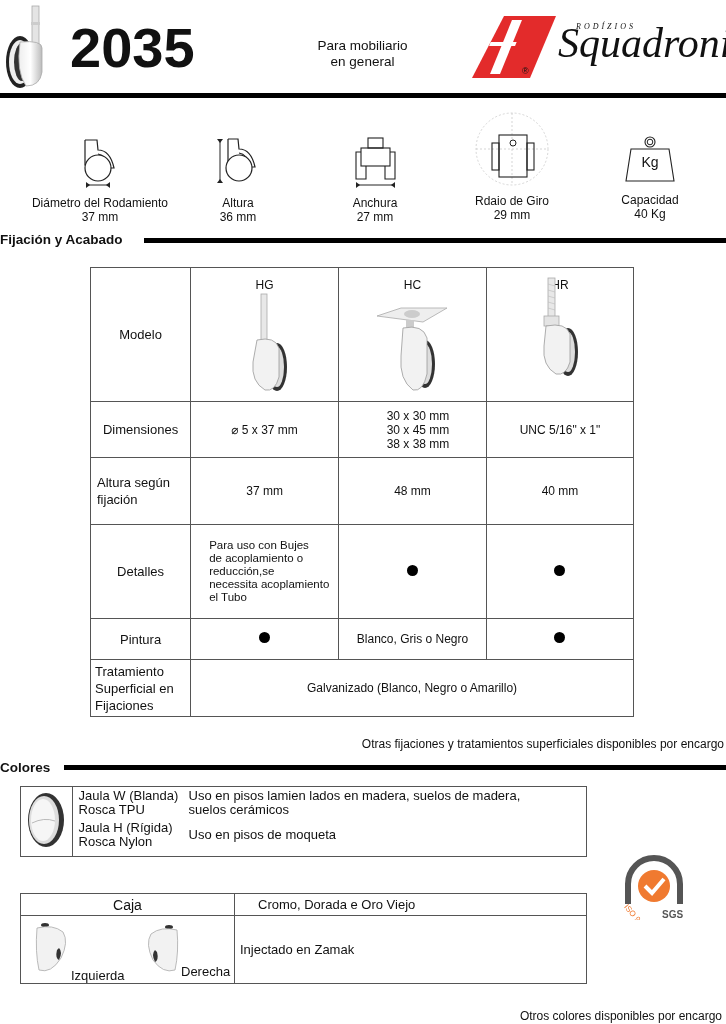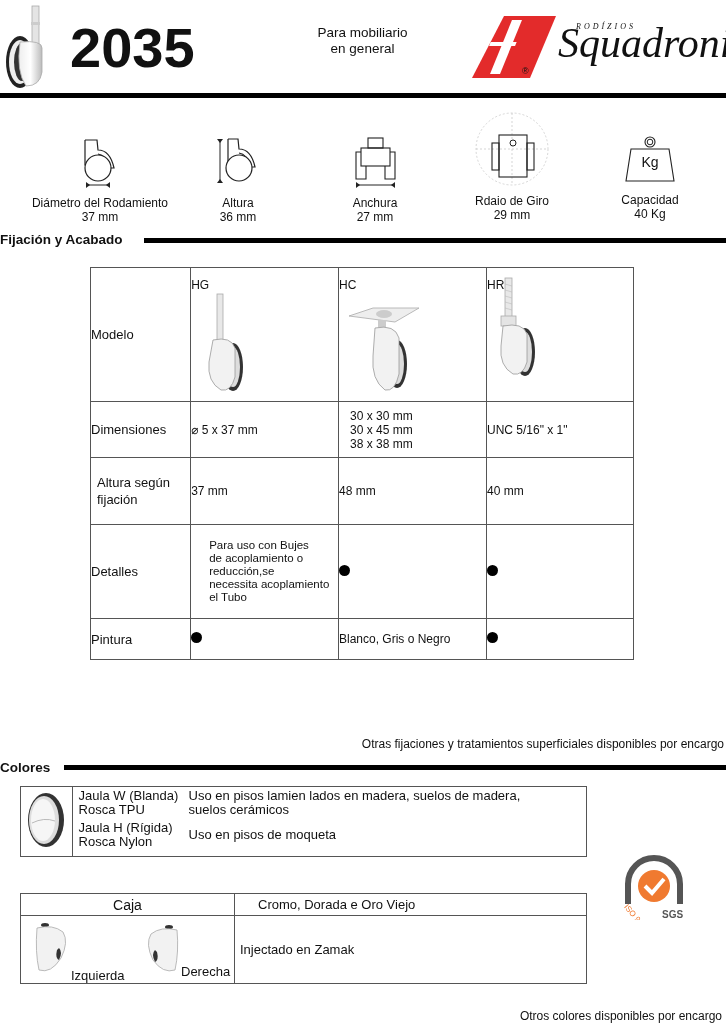--- a/index.html
+++ b/index.html
@@ -1,26 +1,26 @@
 <!DOCTYPE html>
 <html><head>
 <meta charset="utf-8">
 <style>
   html, body { margin:0; padding:0; background:#fff; }
   body { width:726px; height:1024px; position:relative; overflow:hidden; font-family:"Liberation Sans", sans-serif; color:#111; }
   .abs { position:absolute; }
   .model-num { left:70px; top:18px; font-size:56px; font-weight:bold; letter-spacing:0px; line-height:60px; }
-  .subtitle { left:300px; top:25px; width:125px; text-align:center; font-size:13.5px; line-height:16px; }
+  .subtitle { left:300px; top:38px; width:125px; text-align:center; font-size:13.5px; line-height:16px; }
   .topbar { left:0; top:93px; width:726px; height:5px; background:#000; }
   .spec { text-align:center; font-size:12px; line-height:14px; }
   .spec-icon { display:block; margin:0 auto; }
   .sect-title { font-weight:bold; font-size:13.5px; }
   .sect-bar { height:5px; background:#000; }
   table.fix { position:absolute; left:90px; top:267px; width:544px; border-collapse:collapse; }
-  table.fix td { border:1px solid #555; text-align:left; font-size:12px; vertical-align:middle; padding:0; }
+  table.fix td { border:1px solid #555; text-align:center; font-size:12px; vertical-align:middle; padding:0; }
   table.fix td.rowhead { width:94px; font-size:13px; }
   .dot { display:inline-block; width:11px; height:11px; border-radius:50%; background:#000; }
   .note { font-size:12px; }
   table.col { position:absolute; border-collapse:collapse; }
   table.col td { border:1px solid #555; font-size:13px; padding:0; }
 </style>
 </head>
 <body>
 
 <div class="abs" style="left:2px;top:2px;width:50px;height:88px;">
@@ -194,20 +194,28 @@
       <div>el Tubo</div>
     </td>
     <td><span class="dot"></span></td>
     <td><span class="dot"></span></td>
   </tr>
   <tr style="height:41px;">
     <td class="rowhead">Pintura</td>
     <td><span class="dot"></span></td>
     <td>Blanco, Gris o Negro</td>
     <td><span class="dot"></span></td>
+  </tr>
+  <tr style="height:57px;">
+    <td class="rowhead" style="text-align:left;padding-left:4px;line-height:17px;">
+      <div>Tratamiento</div>
+      <div>Superficial en</div>
+      <div>Fijaciones</div>
+    </td>
+    <td colspan="3">Galvanizado (Blanco, Negro o Amarillo)</td>
   </tr>
 </tbody>
   </table>
 
 <div class="abs note" style="right:2px;top:737px;">Otras fijaciones y tratamientos superficiales disponibles por encargo</div>
 
 <div class="abs sect-title" style="left:0;top:760px;">Colores</div>
 <div class="abs sect-bar" style="left:64px;top:765px;width:662px;"></div>
 
 <table class="col" style="left:20px;top:786px;width:567px;">

